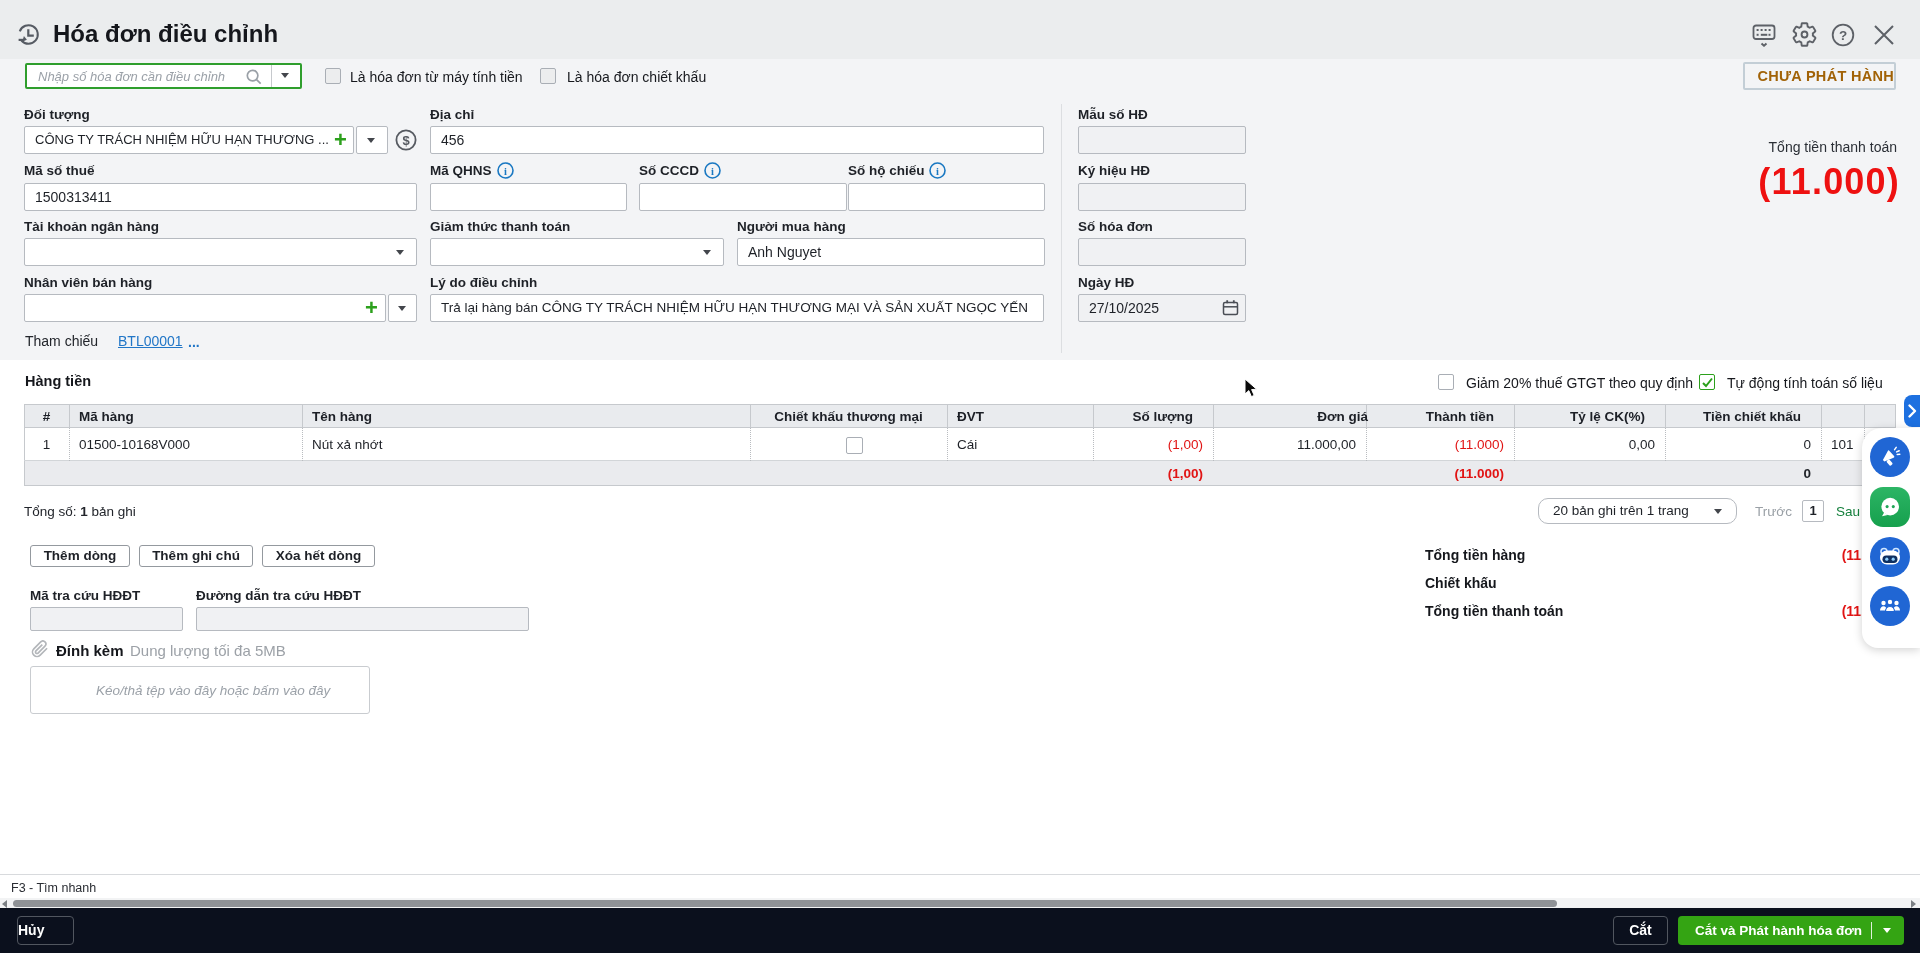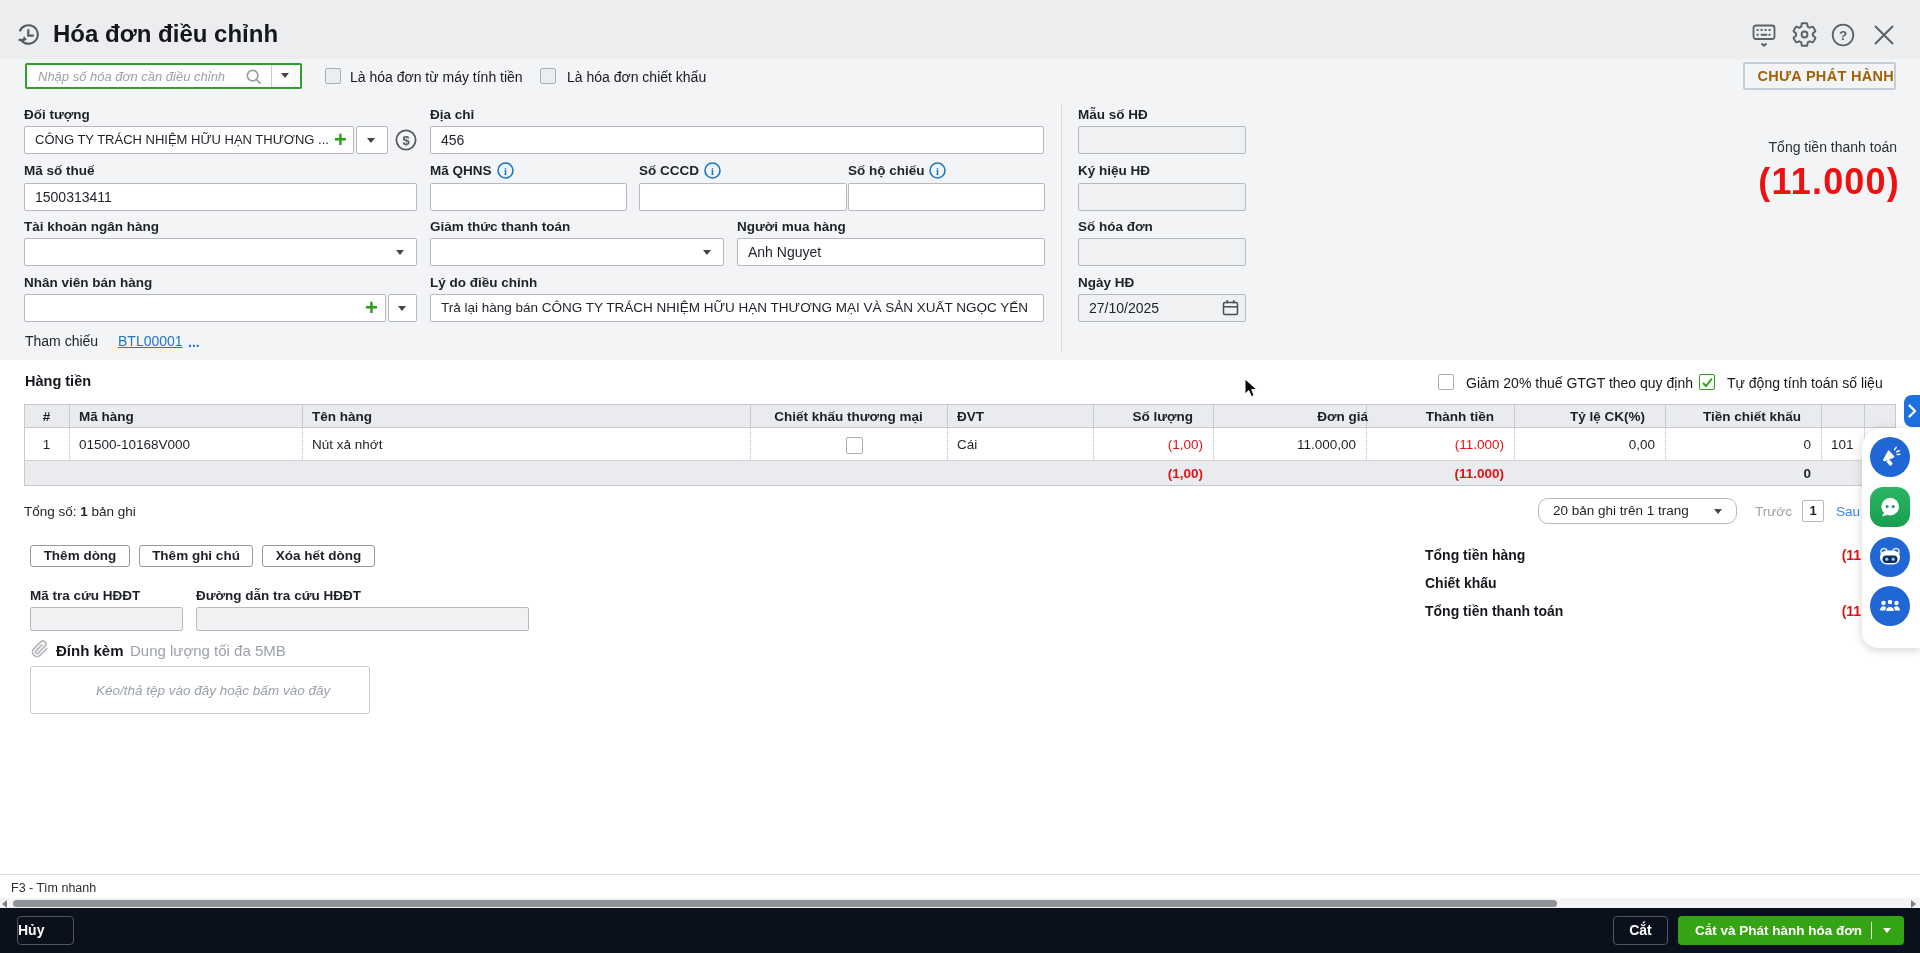--- a/index.html
+++ b/index.html
@@ -208,21 +208,21 @@
 
 <div class="txt r" style="left:1093px;top:466px;width:110px;font-size:13.5px;font-weight:bold;color:#e11414;">(1,00)</div>
 <div class="txt r" style="left:1366px;top:466px;width:138px;font-size:13.5px;font-weight:bold;color:#e11414;">(11.000)</div>
 <div class="txt r" style="left:1665px;top:466px;width:146px;font-size:13.5px;font-weight:bold;color:#1e2127;">0</div>
 
 <div class="txt" style="left:24px;top:504px;font-size:13.5px;color:#22252b;">Tổng số: <b>1</b> bản ghi</div>
 <div class="abs" style="left:1538px;top:498px;width:199px;height:26px;background:#fff;border:1px solid #b6bac0;border-radius:10px;font-size:13.5px;color:#1e2127;line-height:24px;padding-left:14px;">20 bản ghi trên 1 trang</div>
 <div class="car" style="left:1714px;top:509px;"></div>
 <div class="txt" style="left:1755px;top:504px;font-size:13.5px;color:#9aa0a6;">Trước</div>
 <div class="abs" style="left:1802px;top:500px;width:22px;height:22px;background:#fff;border:1px solid #b6bac0;border-radius:2px;font-size:13px;font-weight:bold;color:#1e2127;text-align:center;line-height:20px;">1</div>
-<div class="txt" style="left:1836px;top:504px;font-size:13.5px;color:#3b82f6;">Sau</div>
+<div class="txt" style="left:1836px;top:504px;font-size:13.5px;color:#15803d;">Sau</div>
 
 <div class="txt r" style="left:1693px;top:547px;width:200px;font-size:14px;font-weight:bold;color:#e11414;">(11.000)</div>
 <div class="txt r" style="left:1693px;top:603px;width:200px;font-size:14px;font-weight:bold;color:#e11414;">(11.000)</div>
 <div class="txt" style="left:1425px;top:547px;font-size:14px;font-weight:bold;color:#15171c;">Tổng tiền hàng</div>
 <div class="txt" style="left:1425px;top:575px;font-size:14px;font-weight:bold;color:#15171c;">Chiết khấu</div>
 <div class="txt" style="left:1425px;top:603px;font-size:14px;font-weight:bold;color:#15171c;">Tổng tiền thanh toán</div>
 
 <div class="abs" style="left:30px;top:545px;width:100px;height:22px;background:#fff;border:1px solid #94999f;border-radius:3px;font-size:13.5px;font-weight:bold;color:#1e2127;text-align:center;line-height:20px;">Thêm dòng</div>
 <div class="abs" style="left:139px;top:545px;width:114px;height:22px;background:#fff;border:1px solid #94999f;border-radius:3px;font-size:13.5px;font-weight:bold;color:#1e2127;text-align:center;line-height:20px;">Thêm ghi chú</div>
 <div class="abs" style="left:262px;top:545px;width:113px;height:22px;background:#fff;border:1px solid #94999f;border-radius:3px;font-size:13.5px;font-weight:bold;color:#1e2127;text-align:center;line-height:20px;">Xóa hết dòng</div>

